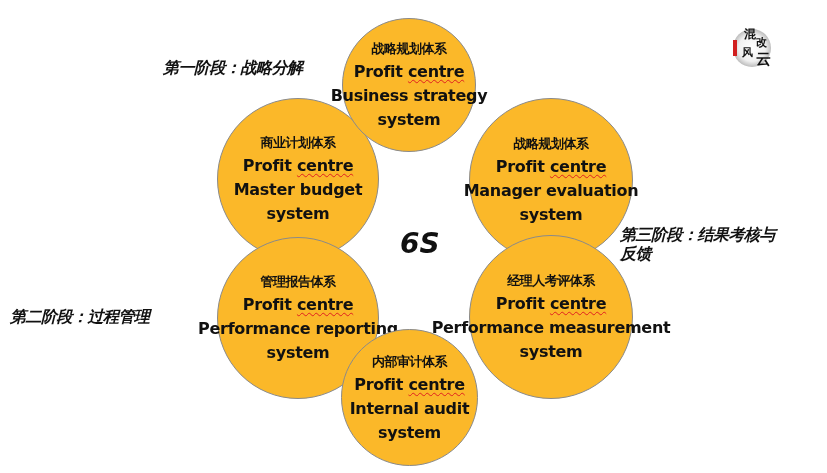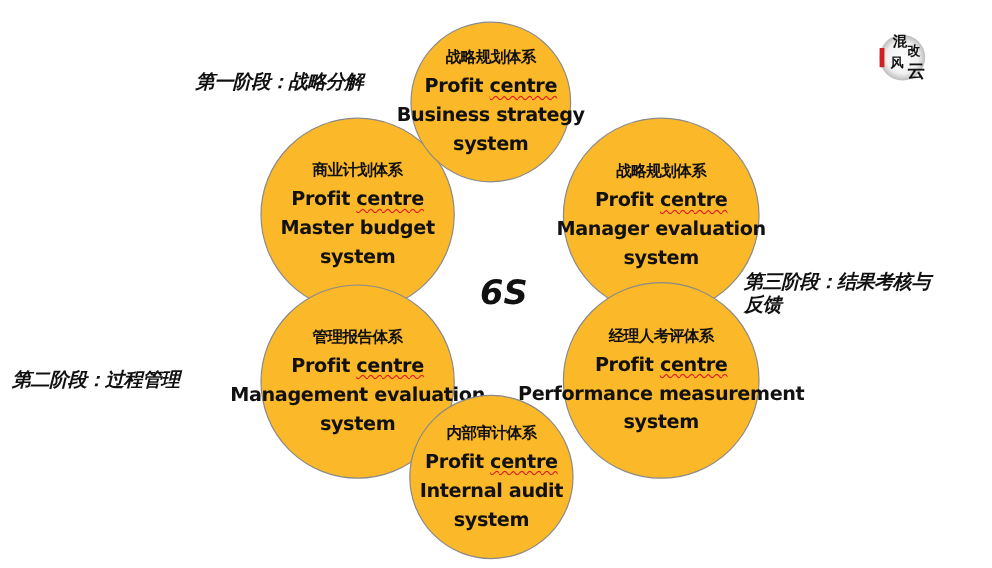--- a/index.html
+++ b/index.html
@@ -35,21 +35,21 @@
 <div class="circle" style="left:469px; top:98px; width:164px; height:164px;">
   <div class="cn">战略规划体系</div>
   <div class="en"><span>Profit </span><span class="squig">centre</span></div>
   <div class="en">Manager evaluation</div>
   <div class="en">system</div>
 </div>
 
 <div class="circle" style="left:217px; top:237px; width:162px; height:162px;">
   <div class="cn">管理报告体系</div>
   <div class="en"><span>Profit </span><span class="squig">centre</span></div>
-  <div class="en">Management evaluation</div>
+  <div class="en">Performance reporting</div>
   <div class="en">system</div>
 </div>
 
 <div class="circle" style="left:469px; top:235px; width:164px; height:164px;">
   <div class="cn">经理人考评体系</div>
   <div class="en"><span>Profit </span><span class="squig">centre</span></div>
   <div class="en">Performance measurement</div>
   <div class="en">system</div>
 </div>
 

